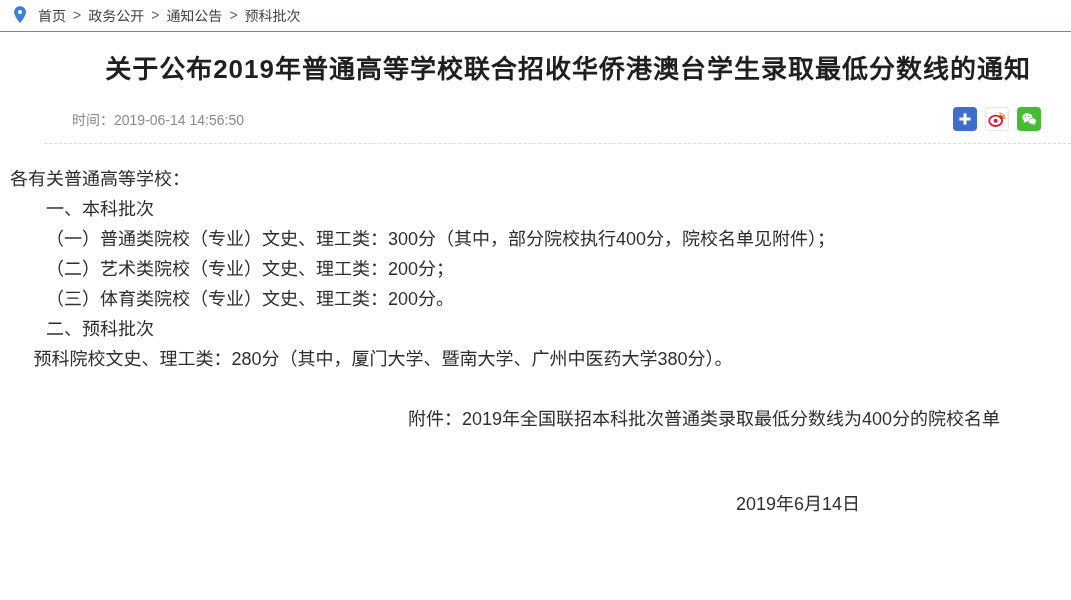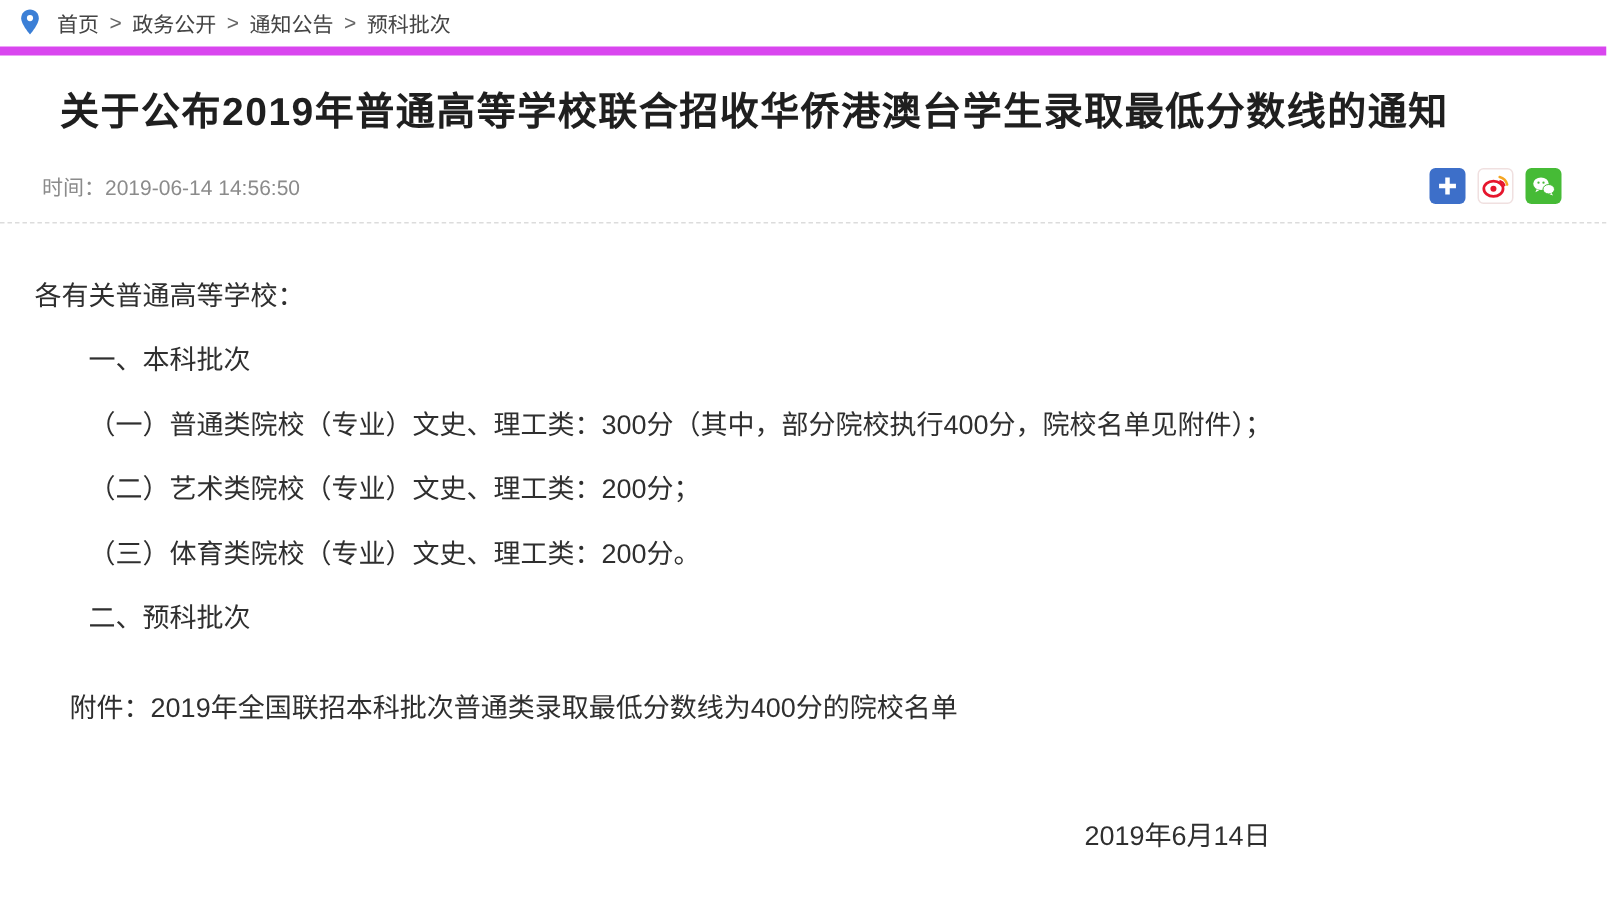--- a/index.html
+++ b/index.html
@@ -10,69 +10,70 @@
     overflow: hidden;
     font-family: "Liberation Sans", "DejaVu Sans", sans-serif;
     color: #333;
     position: relative;
   }
   
   .breadcrumb-bar {
     display: flex;
     align-items: center;
     padding: 5px 10px 6px 12px;
-    border-bottom: 6px solid #d946ef;
+    border-bottom: 1px solid #d946ef;
     font-size: 14px;
     color: #555;
   }
   .breadcrumb-bar .pin { width: 16px; height: 20px; margin-right: 10px; display: inline-flex; }
   .crumb { color: #444; text-decoration: none; cursor: pointer; }
   .crumb-sep { margin: 0 7px; color: #666; }
   
   .article-title {
-    text-align: left;
+    text-align: right;
     font-size: 26px;
     font-weight: bold;
     color: #1f1f1f;
     padding: 16px 40px 10px 40px;
     letter-spacing: 1px;
     font-family: "Liberation Sans", "DejaVu Sans", sans-serif;
   }
   
   .meta-bar {
     display: flex;
     align-items: center;
     padding: 12px 30px 12px 28px;
     font-size: 14px;
     color: #8b8b8b;
     border-bottom: 1px dashed #dcdcdc;
+    margin-left: 44px;
   }
   .meta-item { margin-right: 42px; white-space: nowrap; }
   .share-icons { margin-left: auto; display: flex; align-items: center; gap: 8px; }
   .share-btn {
     width: 24px; height: 24px;
     border-radius: 4px;
     display: inline-flex; align-items: center; justify-content: center;
     cursor: pointer; border: none; padding: 0; background: transparent;
   }
   .share-plus { background: #3d6fc9; }
   .share-weibo { background: #ffffff; border: 1px solid #f0e0e0; }
   .share-wechat { background: #46bb36; }
   
   .article-body {
     padding: 20px 0 0 10px;
     max-width: 1000px;
     font-size: 18px;
     line-height: 30px;
     color: #2f2f2f;
   }
-  .article-body p { margin: 13px; }
+  .article-body p { margin: 0; }
   .ind-2 { text-indent: 2em; }
   .ind-1 { text-indent: 1.3em; }
-  .attachment-line { margin-top: 30px !important; }
+  .attachment-line { margin-top: 30px !important; text-align: right; }
   
   .signature-block { margin-top: 54px; text-align: right; font-size: 18px; line-height: 32px; }
   .signature-org { padding-right: 40px; white-space: pre-wrap; }
   .signature-date { padding-right: 140px; }
 </style>
 </head>
 <body>
 
 <nav class="breadcrumb-bar">
   <span class="pin">
@@ -128,18 +129,19 @@
   </span>
 </div>
 
 <div class="article-body">
   <p>各有关普通高等学校：</p>
   <p class="ind-2">一、本科批次</p>
   <p class="ind-2">（一）普通类院校（专业）文史、理工类：300分（其中，部分院校执行400分，院校名单见附件）；</p>
   <p class="ind-2">（二）艺术类院校（专业）文史、理工类：200分；</p>
   <p class="ind-2">（三）体育类院校（专业）文史、理工类：200分。</p>
   <p class="ind-2">二、预科批次</p>
+  <p class="ind-1">预科院校文史、理工类：280分（其中，厦门大学、暨南大学、广州中医药大学380分）。</p>
   <p class="ind-1 attachment-line">附件：2019年全国联招本科批次普通类录取最低分数线为400分的院校名单</p>
 
   <div class="signature-block">
     <p class="signature-date">2019年6月14日</p>
   </div>
 </div>
 
 </body></html>

